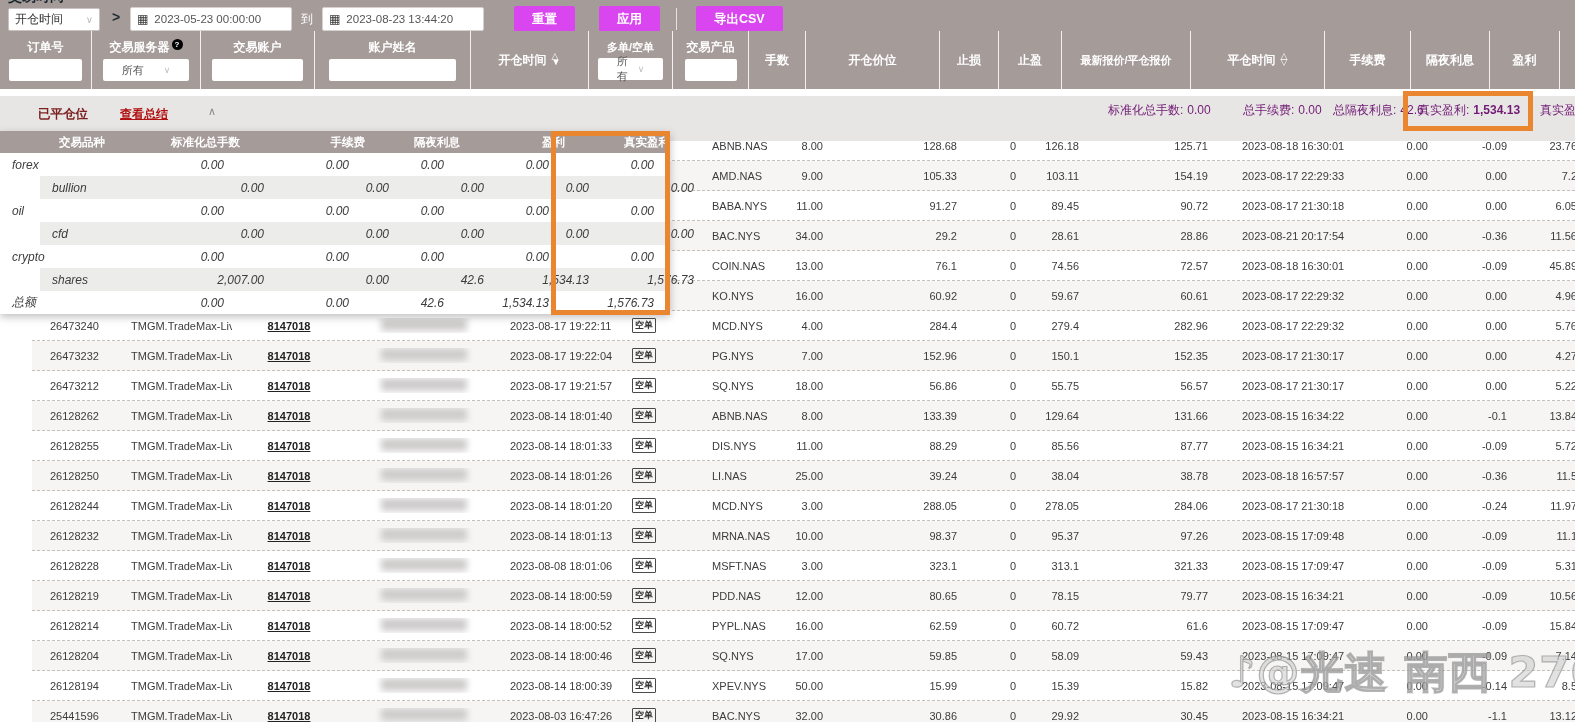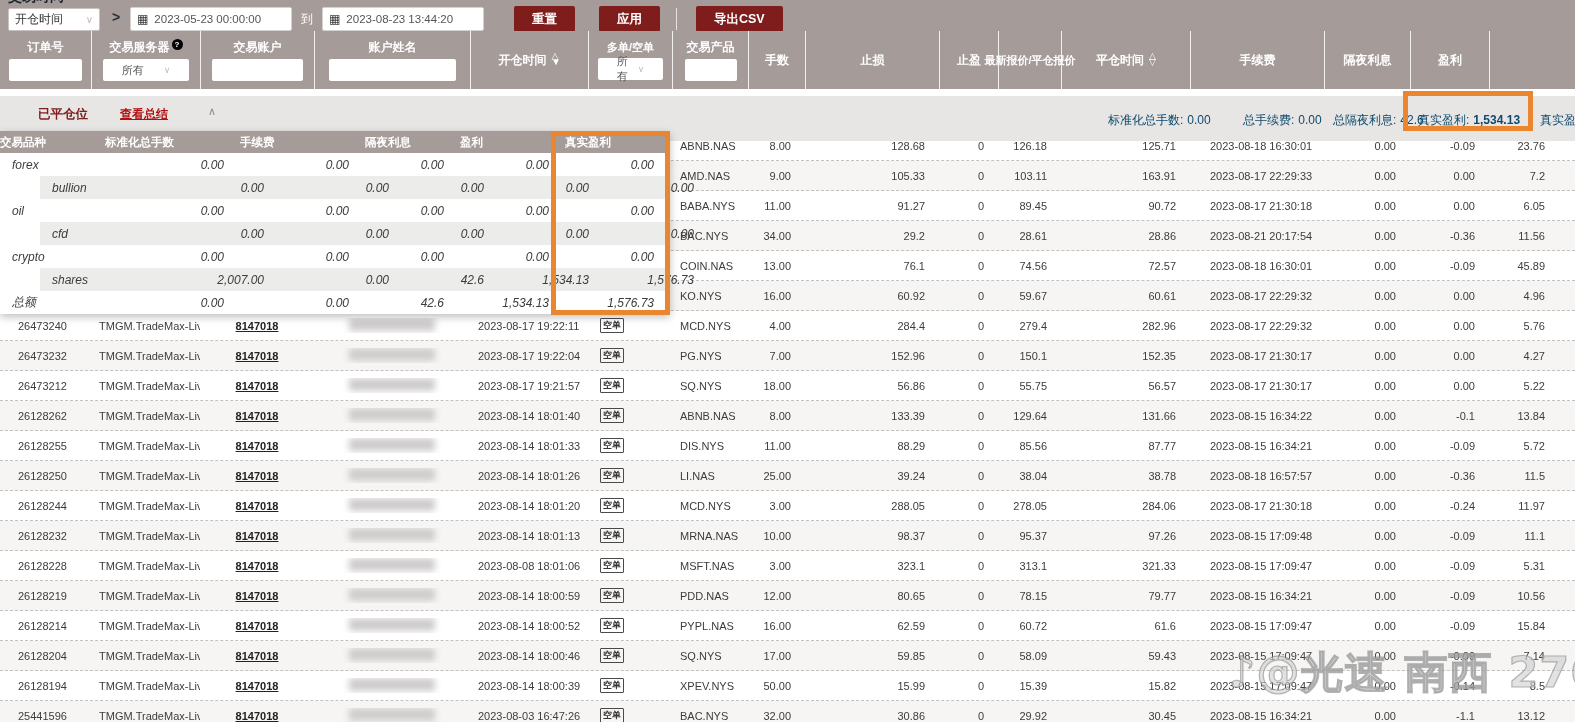--- a/index.html
+++ b/index.html
@@ -12,21 +12,21 @@
   .section-label { position:absolute; left:8px; top:-12px; color:#16242c; font-weight:bold; font-size:14px; }
   .field-select { position:absolute; left:8px; top:8px; width:92px; height:23px; background:#fff; border:1px solid #c9c2c0; border-radius:2px; display:flex; align-items:center; justify-content:space-between; padding:0 6px; font-size:12px; color:#333; cursor:pointer; }
   .field-select .chev { color:#c2bcba; font-size:10px; }
   .gt-icon { position:absolute; left:112px; top:9px; color:#1d2b33; font-weight:bold; font-size:14px; }
   .datebox { position:absolute; top:7px; height:24px; background:#fff; border:1px solid #d6d0ce; border-radius:2px; display:flex; align-items:center; padding:0 6px; gap:6px; }
   .datebox.from { left:130px; width:162px; }
   .datebox.to-box { left:322px; width:162px; }
   .cal-icon { font-size:12px; color:#3a3a3a; line-height:1; }
   .datebox input { border:none; outline:none; width:120px; font-size:11.5px; color:#555; font-family:inherit; background:transparent; }
   .to-label { position:absolute; left:301px; top:11px; color:#fff; font-size:12px; }
-  .btn { position:absolute; top:6px; height:26px; background:#7f1d1d; color:#fff; border:none; border-radius:2px; font-size:12.5px; font-weight:bold; padding:0 18px; cursor:pointer; font-family:inherit; }
+  .btn { position:absolute; top:6px; height:26px; background:#d946ef; color:#fff; border:none; border-radius:2px; font-size:12.5px; font-weight:bold; padding:0 18px; cursor:pointer; font-family:inherit; }
   .btn.reset { left:514px; }
   .btn.apply { left:599px; }
   .btn.export { left:696px; }
   .vdiv { position:absolute; left:676px; top:8px; width:1px; height:22px; background:rgba(255,255,255,0.7); }
 
   
   .thead { position:absolute; left:0; top:31px; width:1575px; height:58px; background:#a59b99; display:grid;
     grid-template-columns:91px 109px 114px 156px 118px 84px 76px 57px 134px 59px 63px 129px 134px 86px 79px 70px 1fr; z-index:5; }
   .hcell { position:relative; display:flex; flex-direction:column; align-items:center; justify-content:center; gap:3px; border-left:1px solid rgba(255,255,255,0.85); padding:2px 3px; }
   .hcell:first-child { border-left:none; }
@@ -38,45 +38,45 @@
   .hselect .chev { color:#c2bcba; font-size:9px; }
   .hrow-inline { display:flex; align-items:center; gap:5px; }
   .sorticons { display:flex; flex-direction:column; line-height:0.62; color:#fff; font-size:9px; cursor:pointer; }
   .info-badge { display:inline-flex; width:11px; height:11px; border-radius:50%; background:#000; color:#fff; font-size:8px; align-items:center; justify-content:center; margin-left:2px; vertical-align:top; }
 
   
   .statsbar { position:absolute; left:0; top:96px; width:1575px; height:45px; background:#e8e6e4; z-index:4; font-size:12px; }
   .closed-label { position:absolute; left:38px; top:10px; color:#7c2020; font-weight:bold; font-size:12.5px; }
   .view-summary { position:absolute; left:120px; top:10px; color:#b01111; font-weight:bold; text-decoration:underline; cursor:pointer; font-size:12px; }
   .collapse-chev { position:absolute; left:208px; top:9px; color:#8a8a8a; font-size:11px; cursor:pointer; }
-  .stat { position:absolute; top:16px; color:#0c4a6e; white-space:nowrap; }
+  .stat { position:absolute; top:6px; color:#701a75; white-space:nowrap; }
   .stat b { font-weight:normal; }
   .stat .sv { margin-left:4px; }
   .stat.s0 { left:1108px; } .stat.s1 { left:1243px; } .stat.s2 { left:1333px; }
   .stat.s3 { left:1418px; font-weight:bold; } .stat.s4 { left:1540px; font-weight:bold; }
 
   
-  .tbody { position:absolute; left:0; top:131px; width:1575px; height:591px; overflow:hidden; background:#fff; z-index:1; }
+  .tbody { position:absolute; left:0; top:131px; width:1575px; height:591px; overflow:hidden; background:#fff; z-index:1;padding-left:32px; }
   .trow { display:grid; grid-template-columns:91px 109px 114px 156px 118px 84px 76px 57px 134px 59px 63px 129px 134px 86px 79px 70px 1fr;
     height:30px; align-items:center; border-bottom:1px dashed #c3c1bf; font-size:11px; color:#3c3c3c; background:#fff; }
   .trow.alt { background:#f6f5f4; }
   .tc { white-space:nowrap; overflow:hidden; }
   .tc.l { text-align:left; padding-left:8px; }
   .tc.ind { padding-left:18px; }
   .tc.c { text-align:center; }
   .tc.r { text-align:right; padding-right:14px; }
   .tc.dt { padding-left:20px; }
   .acct { color:#222; font-weight:bold; text-decoration:underline; cursor:pointer; }
   .blurbox { display:inline-block; width:86px; height:13px; background:#cfcccc; border-radius:2px; filter:blur(3px); }
   .badge { display:inline-block; border:1px solid #4a4a4a; color:#333; font-size:9px; font-weight:bold; padding:0 2px; line-height:13px; border-radius:1px; margin-left:4px; }
 
   
   .summary { position:absolute; left:0; top:131px; width:670px; z-index:6; background:#fff; box-shadow:0 3px 8px rgba(0,0,0,0.25); }
   .srow-h { display:grid; grid-template-columns:105px 135px 125px 95px 105px 105px; background:#a59b99; height:22px; align-items:center; }
-  .srow-h .sh { color:#fff; font-size:11.5px; font-weight:bold; text-align:left; white-space:nowrap; overflow:hidden; }
+  .srow-h .sh { color:#fff; font-size:11.5px; font-weight:bold; text-align:right; white-space:nowrap; overflow:hidden; }
   .srow { display:grid; grid-template-columns:105px 135px 125px 95px 105px 105px; height:23px; align-items:center; font-size:12px; color:#3c3c3c; background:#fff;font-style:italic; }
   .srow.alt { background:#ececea;margin-left:40px; }
   .sc0 { text-align:left; padding-left:12px; }
   .scr { text-align:right; padding-right:16px; }
 
   
   .obox { position:absolute; border:5px solid #e9862f; z-index:8; pointer-events:none; }
   .obox.stat-box { left:1403px; top:91px; width:130px; height:40px; }
   .obox.col-box { left:551px; top:131px; width:119px; height:184px; }
 
@@ -145,20 +145,23 @@
         <span>所有</span>
         <span class="chev">∨</span>
       </div>
     </div>
     <div class="hcell">
       <span class="hlabel">交易产品</span>
       <input class="hinput narrow" style="">
     </div>
     <div class="hcell">
         <span class="hlabel">手数</span>
+      </div>
+    <div class="hcell">
+        <span class="hlabel">开仓价位</span>
       </div>
     <div class="hcell">
         <span class="hlabel">止损</span>
       </div>
     <div class="hcell">
         <span class="hlabel">止盈</span>
       </div>
     <div class="hcell">
         <span class="hlabel sm">最新报价/平仓报价</span>
       </div>
@@ -219,21 +222,21 @@
         <span class="tc l"></span>
         <span class="tc c"></span>
         <span class="tc c"></span>
         <span class="tc l"></span>
         <span class="tc l"></span>
         <span class="tc l">AMD.NAS</span>
         <span class="tc r">9.00</span>
         <span class="tc r">105.33</span>
         <span class="tc r">0</span>
         <span class="tc r">103.11</span>
-        <span class="tc r">163.91</span>
+        <span class="tc r">154.19</span>
         <span class="tc dt">2023-08-17 22:29:33</span>
         <span class="tc r">0.00</span>
         <span class="tc r">0.00</span>
         <span class="tc r">7.2</span>
         <span class="tc"></span>
       </div>
       <div class="trow">
         <span class="tc ind"></span>
         <span class="tc l"></span>
         <span class="tc c"></span>

